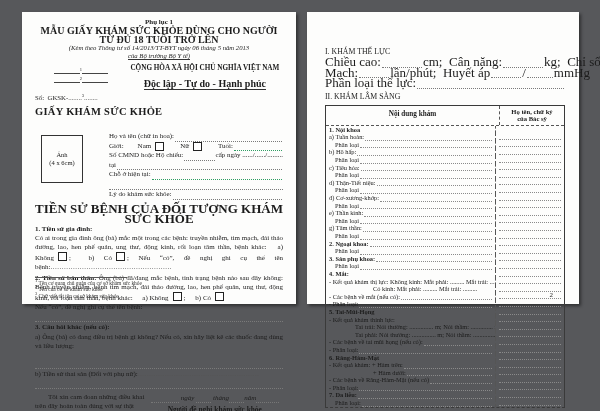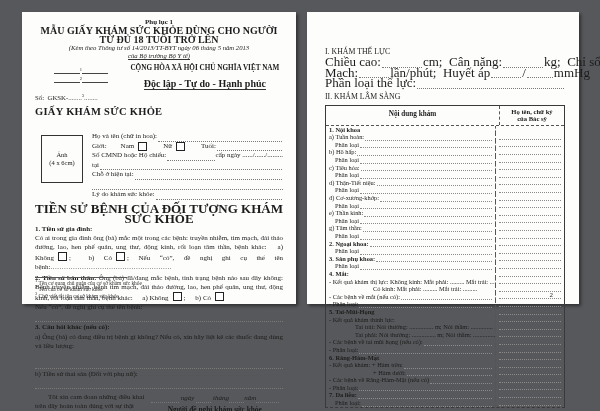--- a/index.html
+++ b/index.html
@@ -25,21 +25,21 @@
   .orgline{display:block;line-height:8px;}
   .orgline .seg{display:inline-block;width:26px;height:6px;border-bottom:1px solid #444;}
   .nat{width:63%;text-align:center;}
   .nat1{font-size:7.2px;line-height:9px;font-weight:bold;}
   .nat2{font-size:10px;line-height:9px;font-weight:bold;display:inline-block;border-bottom:1px solid #333;padding-bottom:1px;}
   .so-line{font-size:6.8px;line-height:9px;margin-top:2px;}
   .idots::after{content:"........";color:#555;}
   .main-title{font-size:10.5px;line-height:13px;font-weight:bold;margin:3px 0 3px;letter-spacing:.3px;}
 
   
-  .info-row{display:flex;gap:9px;margin-top:14px;}
+  .info-row{display:flex;gap:26px;margin-top:14px;}
   .photo-box{flex:none;width:40px;height:46px;border:1px solid #333;margin:3px 0 0 6px;
     display:flex;flex-direction:column;align-items:center;justify-content:center;
     font-size:6.5px;line-height:8px;text-align:center;}
   .fields{flex:1;font-size:7px;}
   .frow{display:flex;align-items:flex-end;line-height:9.6px;white-space:nowrap;}
   .fill{flex:1;border-bottom:1px dotted #7a7a7a;height:8px;min-width:6px;margin:0 1px;}
   .fill.green{border-bottom-color:#2f9e63;}
   .dotline{border-bottom:1px dotted #7a7a7a;height:9px;}
   .cb{display:inline-block;width:7px;height:7px;border:1px solid #222;background:#fff;
     vertical-align:-1px;margin:0 2px 0 4px;}

